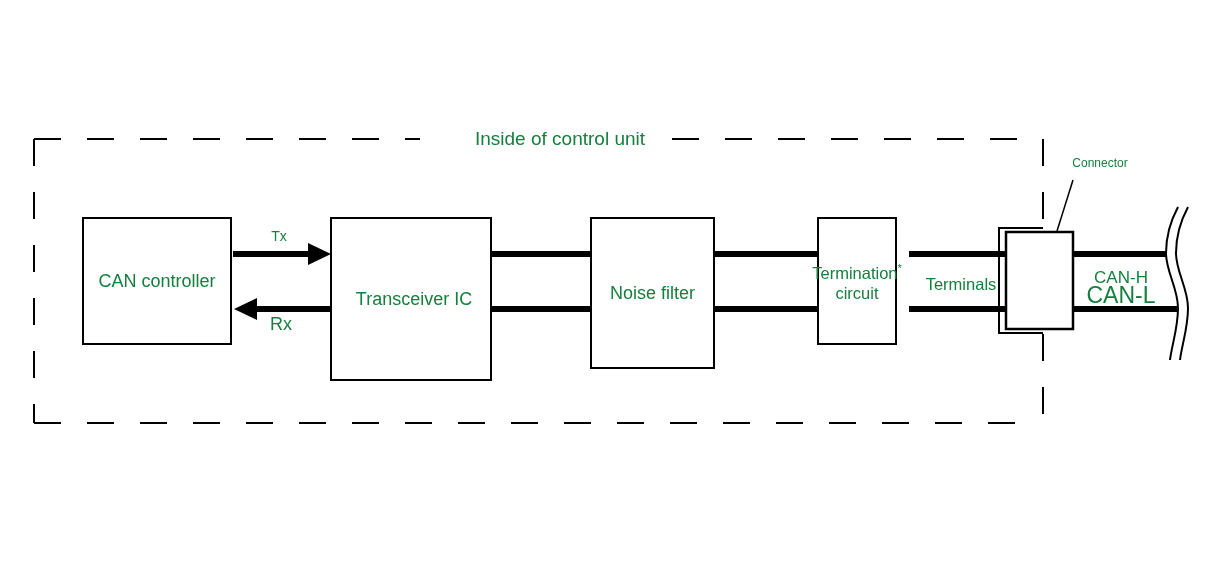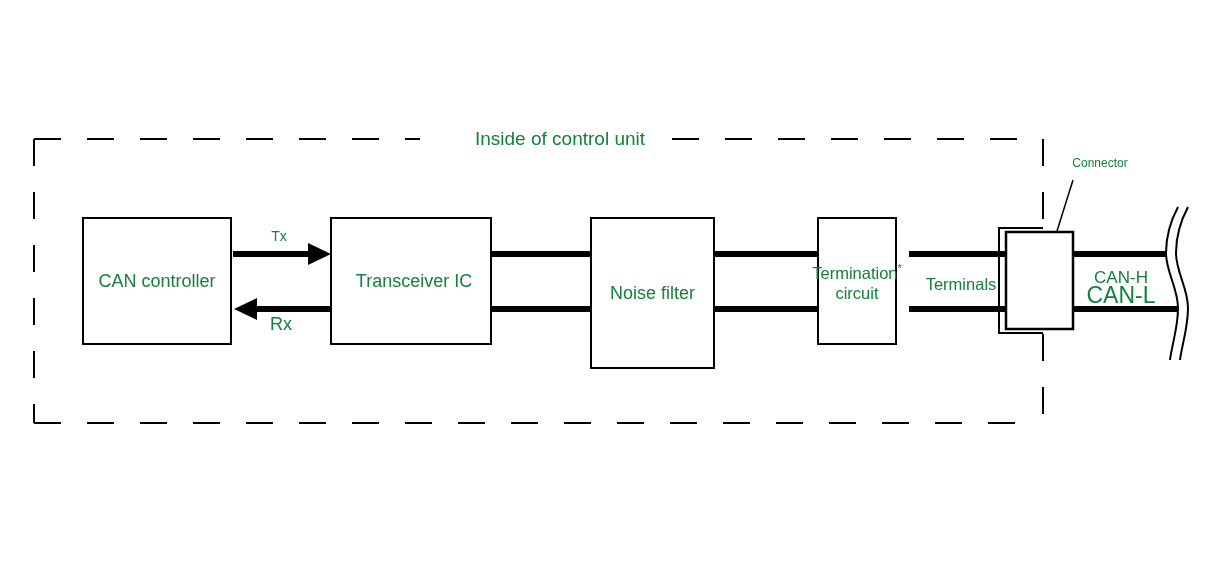--- a/index.html
+++ b/index.html
@@ -23,21 +23,21 @@
     background: #ffffff;
     border: 2px solid #000000;
     display: flex;
     align-items: center;
     justify-content: center;
     text-align: center;
     font-size: 18px;
     line-height: 21px;
   }
   .block-can-controller   { left: 82px;  top: 217px; width: 150px; height: 128px; }
-  .block-transceiver-ic   { left: 330px; top: 217px; width: 162px; height: 128px; padding-left: 6px; }
+  .block-transceiver-ic   { left: 330px; top: 217px; width: 162px; height: 164px; padding-left: 6px; }
   .block-noise-filter     { left: 590px; top: 217px; width: 125px; height: 152px; }
   .block-termination      { left: 817px; top: 217px; width: 80px;  height: 128px; font-size: 16.5px; line-height: 21px; }
   .block-termination sup  { font-size: 11px; }
   .float-label {
     position: absolute;
     transform: translate(-50%, -50%);
     white-space: nowrap;
   }
   .title-label      { left: 560px;  top: 139px; font-size: 19px; }
   .tx-label         { left: 279px;  top: 236px; font-size: 14px; }

